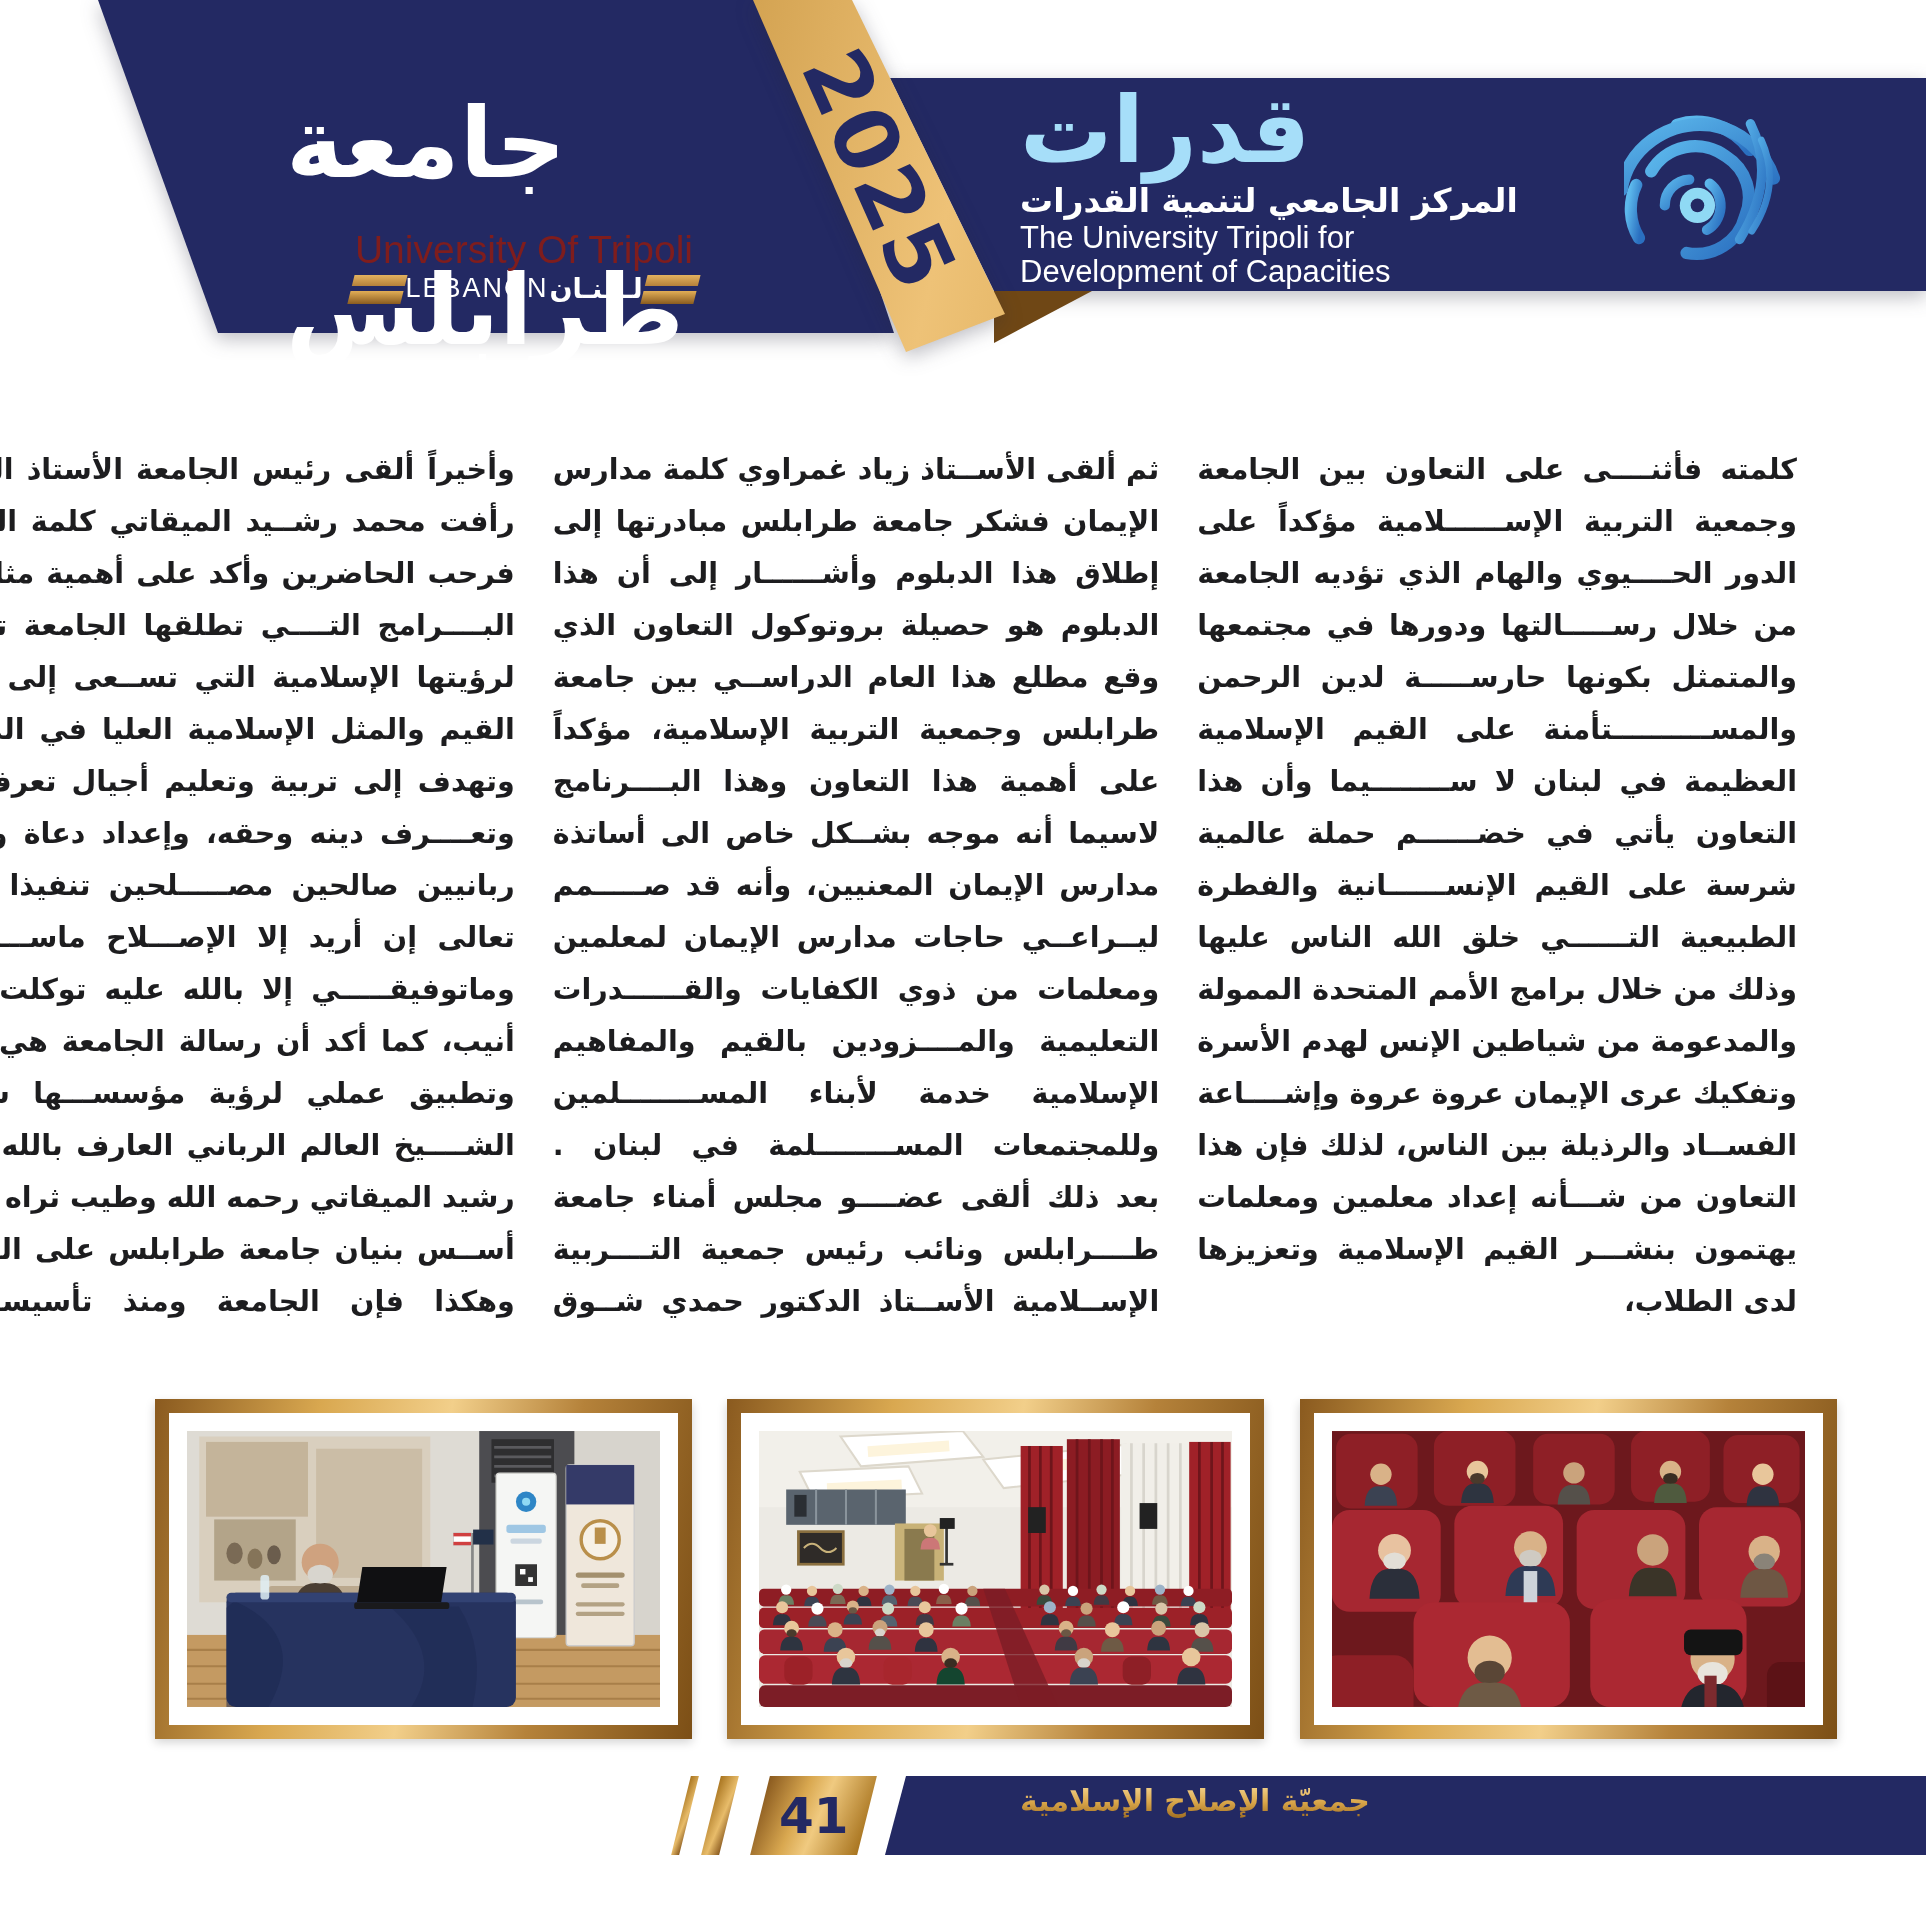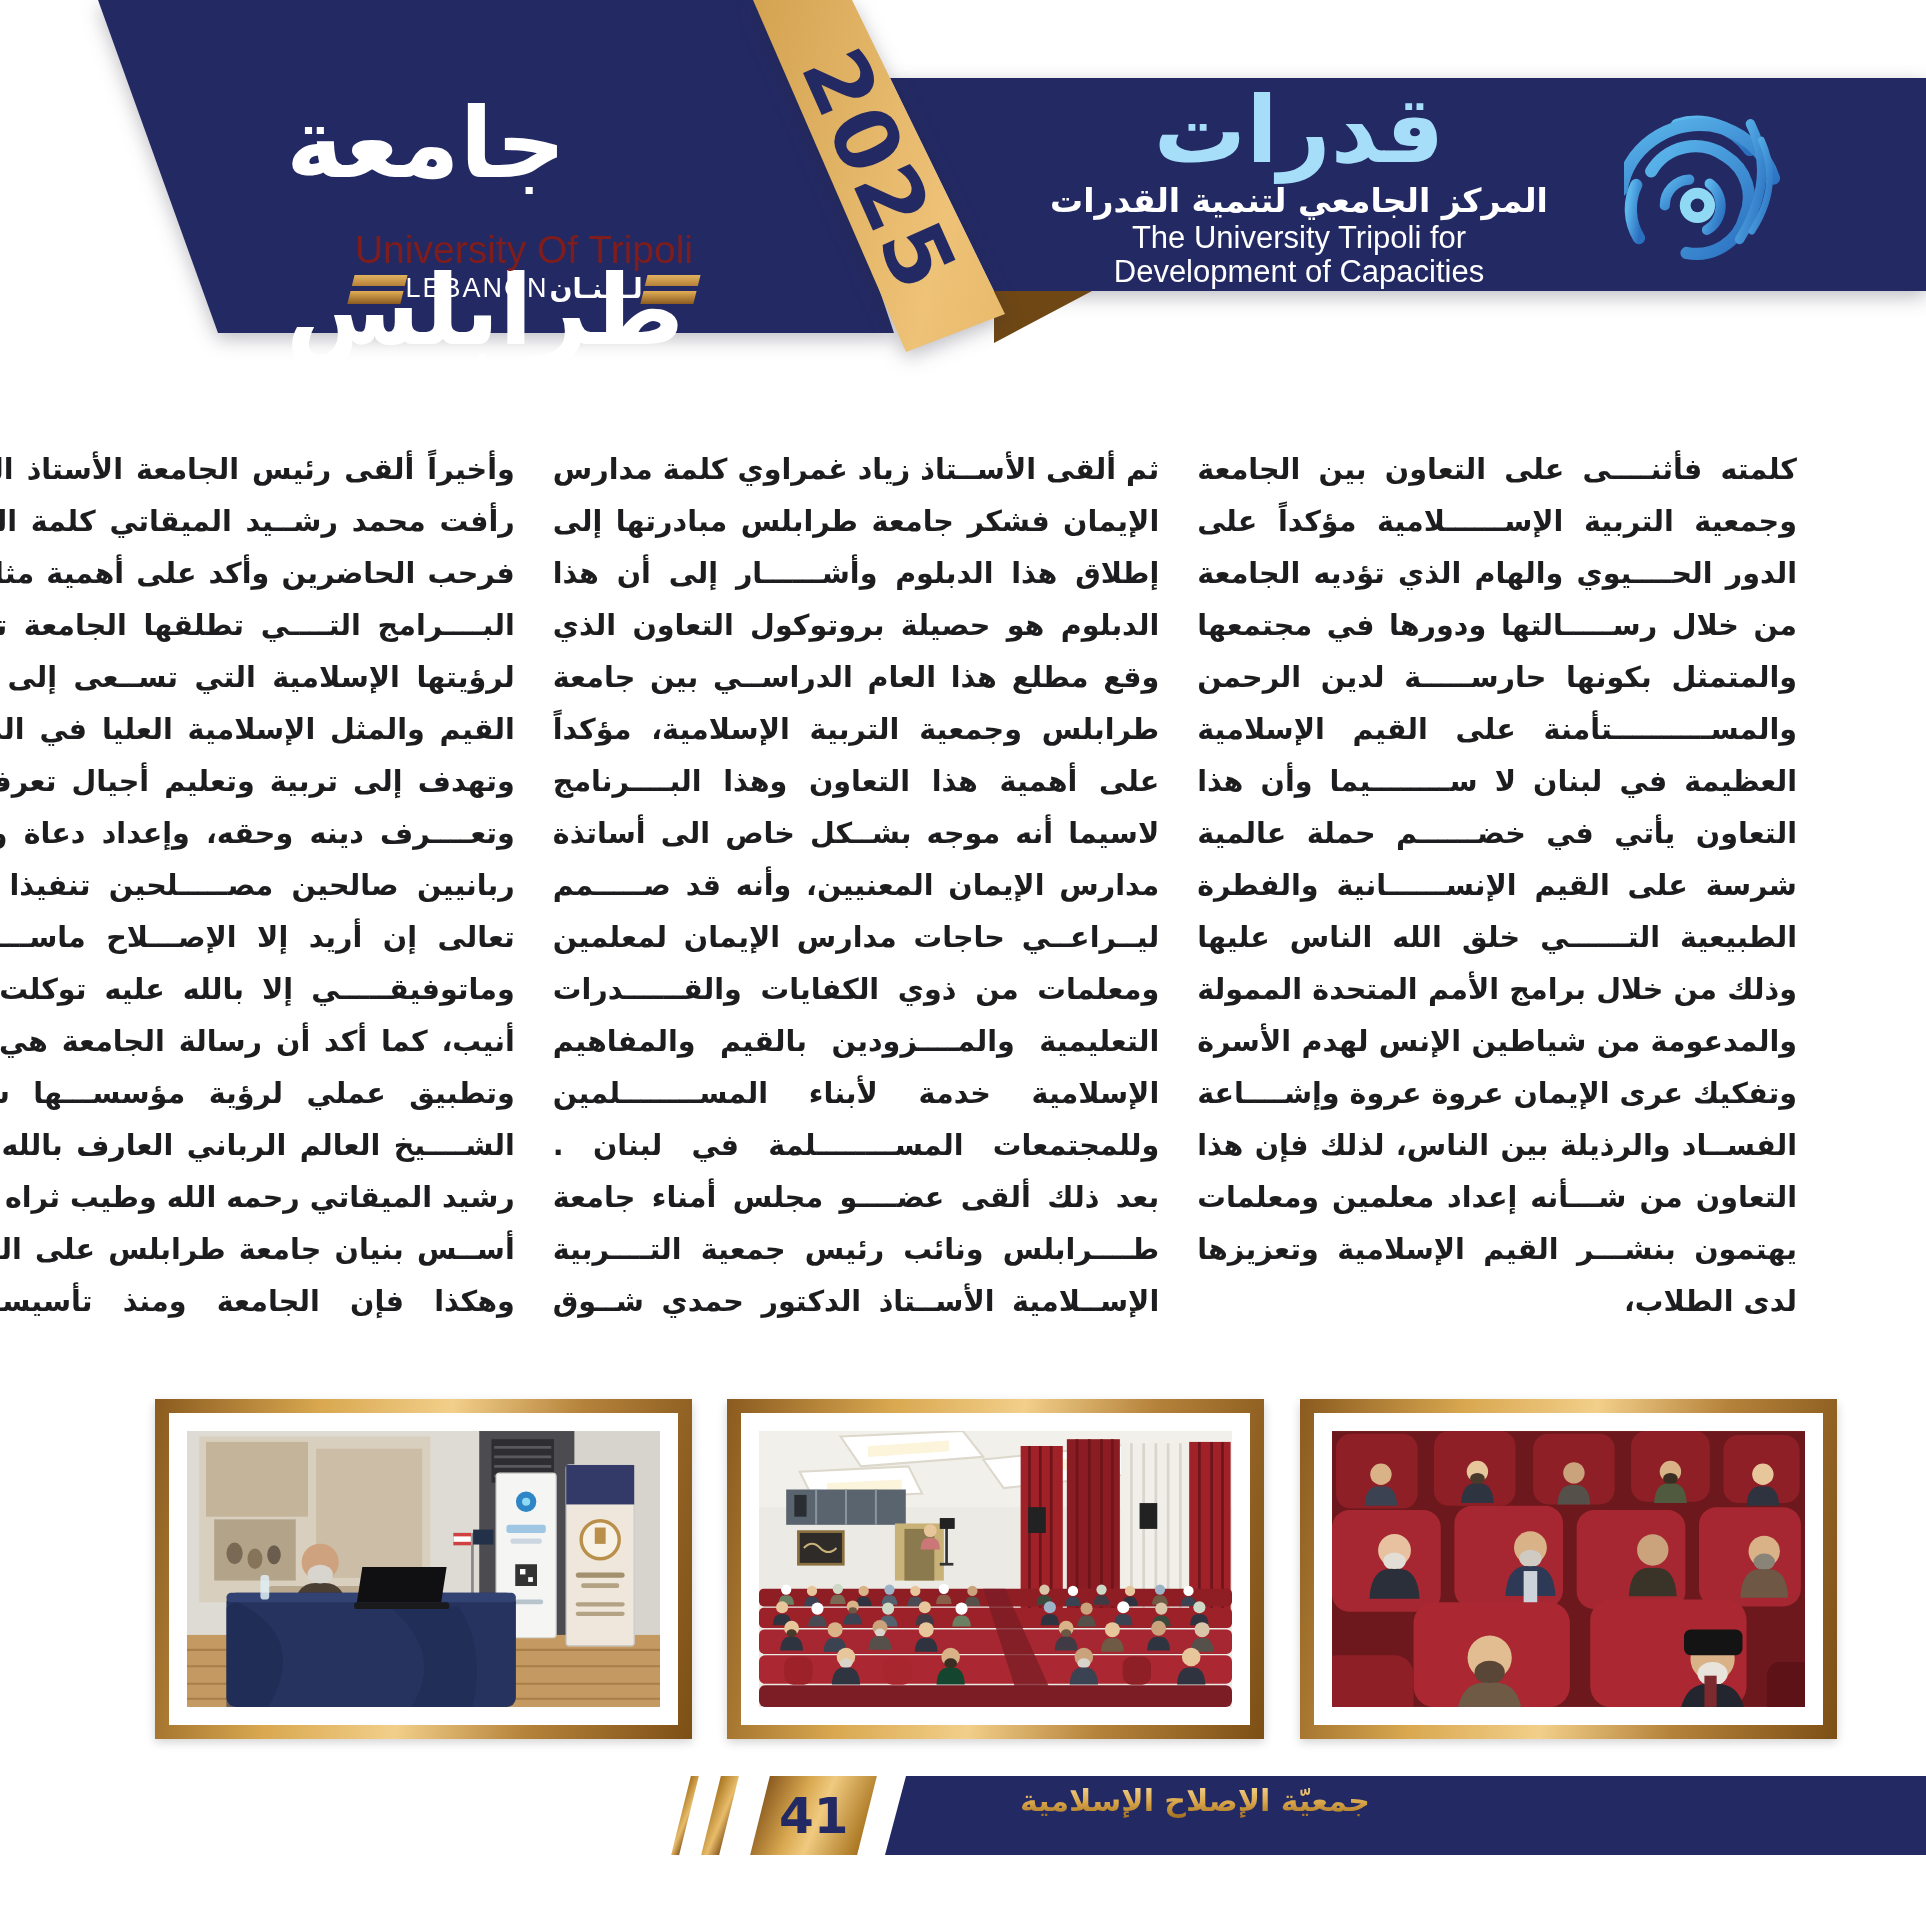--- a/index.html
+++ b/index.html
@@ -26,21 +26,21 @@
     color:#fff;font-size:97px;font-weight:bold;text-align:left;line-height:167px;}
   .uot-en{position:absolute;left:286px;top:228px;width:476px;color:#7f1d1d;
     font-size:39px;font-weight:400;text-align:center;}
   .uot-lebanon{position:absolute;left:286px;top:271px;width:476px;height:33px;
     display:flex;align-items:flex-end;justify-content:center;gap:1px;color:#fff;}
   .uot-lebanon .en{font-size:27px;letter-spacing:2px;font-weight:400;}
   .uot-lebanon .ar{font-size:27px;font-weight:bold;}
   .flag{width:53px;height:28.6px;transform:skewX(-14deg);
     background:linear-gradient(180deg,#e3b25f 0%,#b5813a 38%,#232963 38%,#232963 56%,#e0ac55 56%,#8a5c20 100%);}
 
-  .br-text{position:absolute;left:1020px;top:82px;width:558px;text-align:center;color:#fff;}
+  .br-text{position:absolute;left:1020px;top:82px;width:558px;text-align:left;color:#fff;}
   .qudurat{font-size:92px;line-height:97px;font-weight:bold;color:#a6def9;}
   .center-ar{font-size:33px;line-height:41px;font-weight:bold;margin-top:1.4px;}
   .center-en{font-size:31px;line-height:34px;font-weight:400;}
   .logo{position:absolute;left:1624px;top:83px;}
 
   
   .article{position:absolute;left:129px;top:443px;width:1668px;height:904px;
     display:grid;grid-template-columns:repeat(3,1fr);column-gap:38px;direction:rtl;}
   .col{direction:rtl;color:#1d1d1f;font-size:28.6px;font-weight:bold;}
   .col .line{height:52px;line-height:52px;white-space:nowrap;

